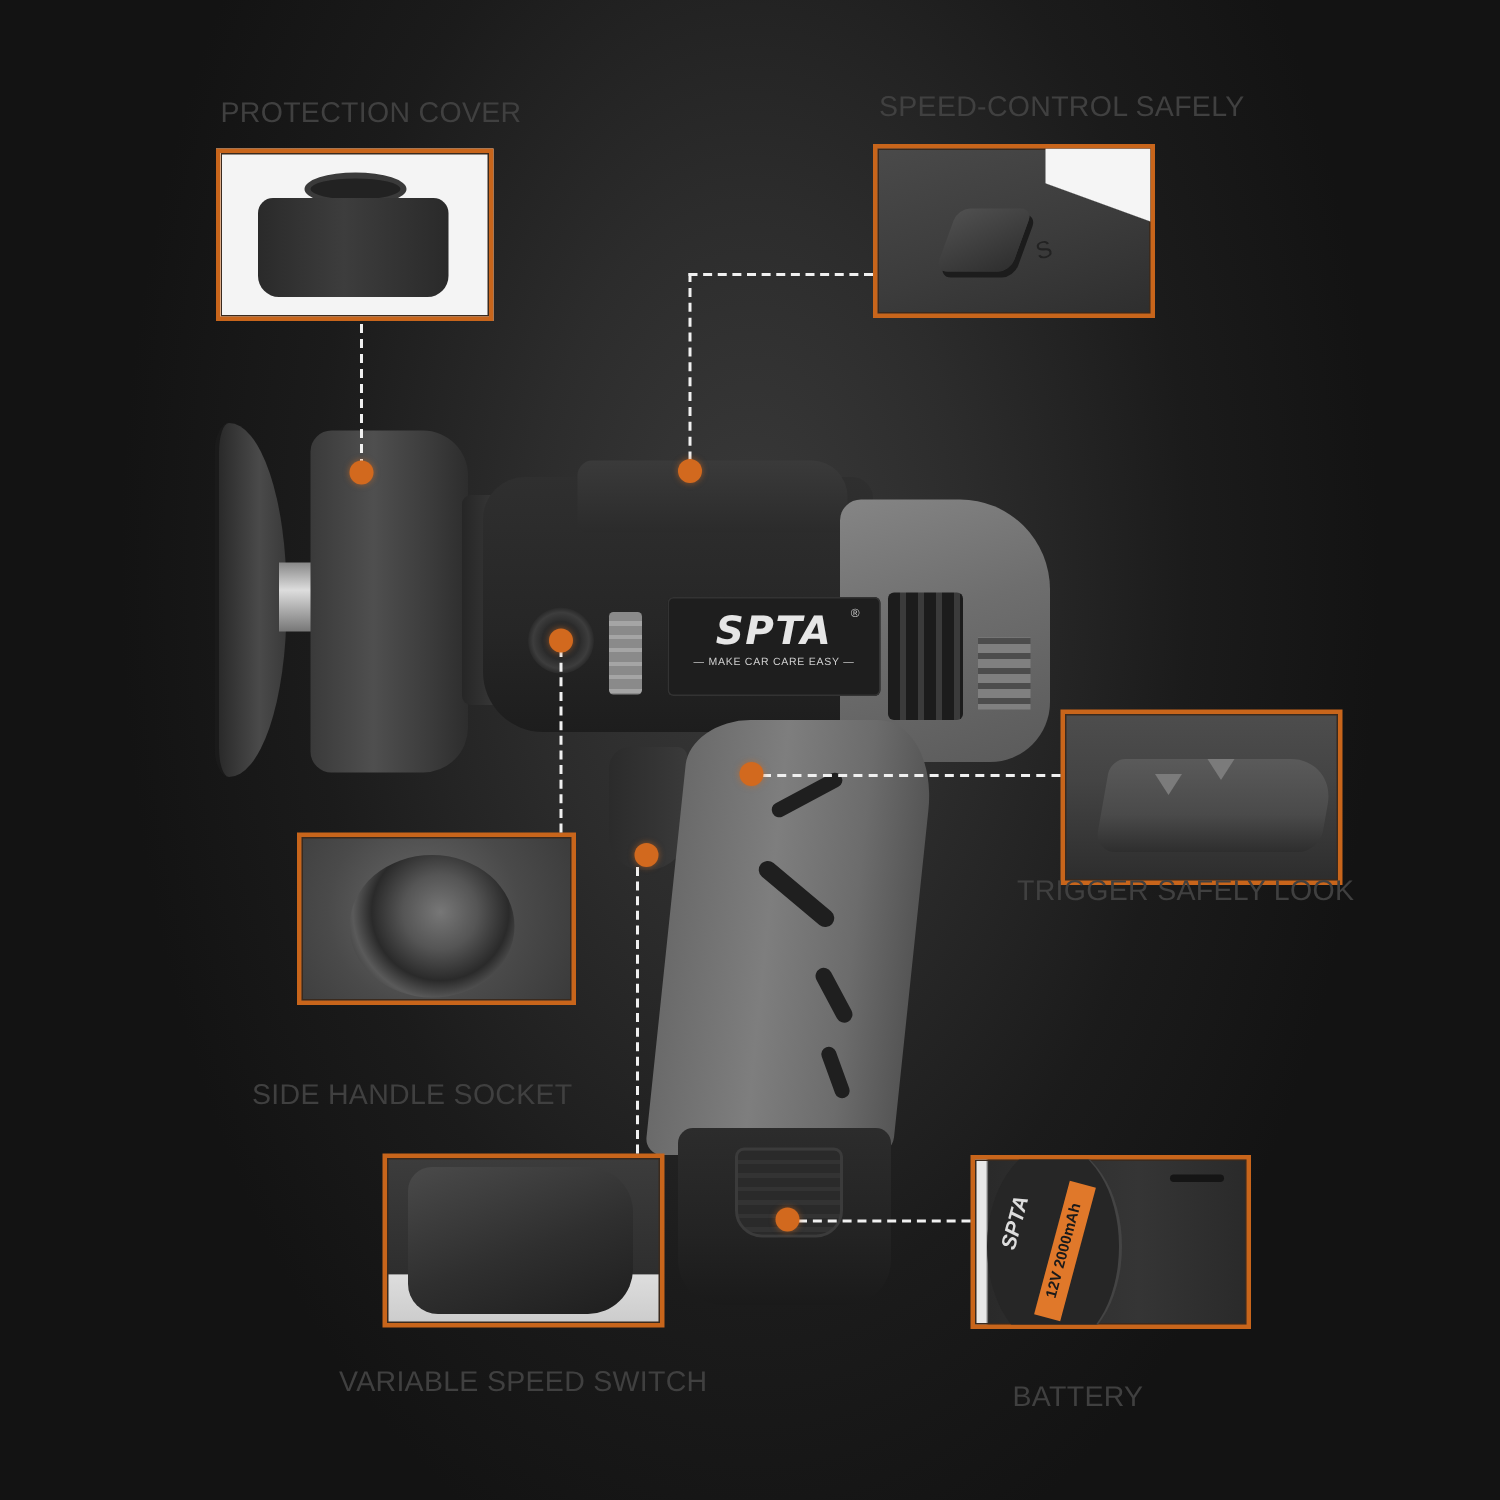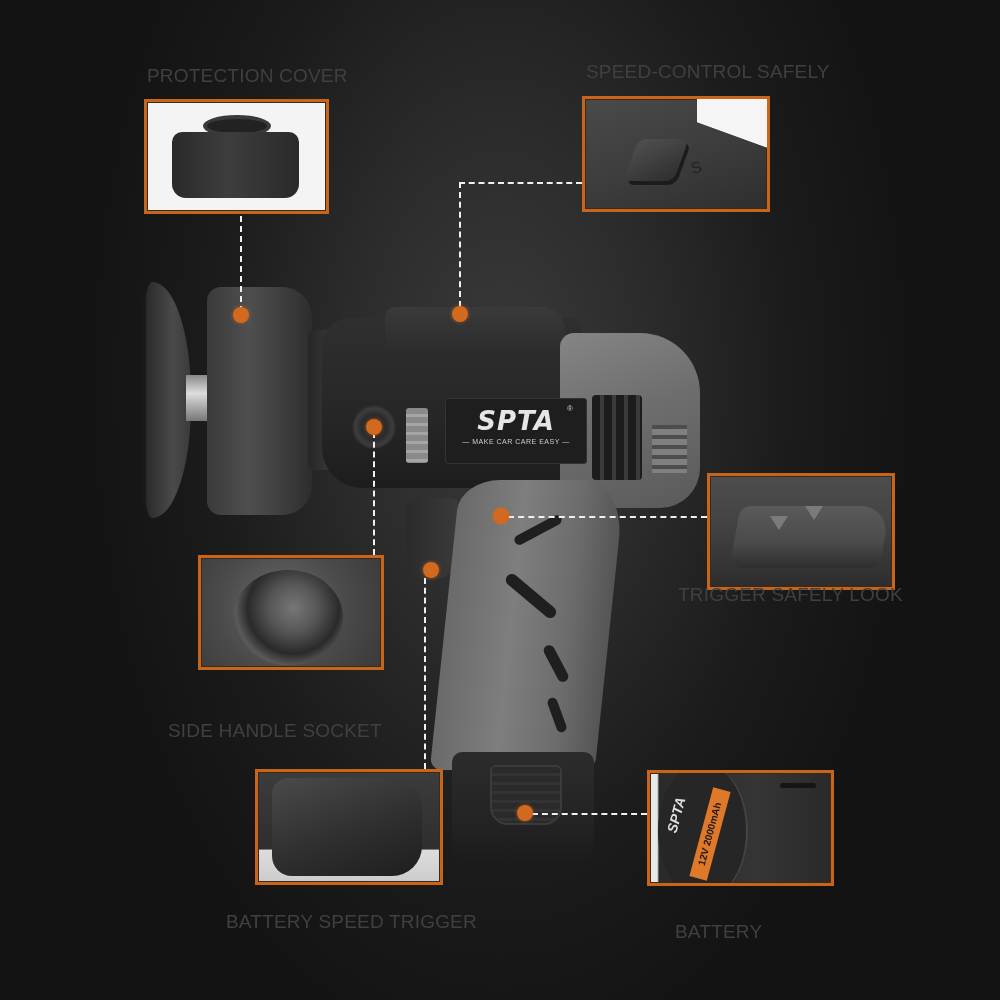--- a/index.html
+++ b/index.html
@@ -137,21 +137,21 @@
   </div>
   <div class="label" style="left:168px;top:698px;margin-top:22px;">SIDE HANDLE SOCKET</div>
   <div class="dash-v" style="left:373px;top:432px;height:123px;"></div>
   <div class="dot" style="left:366px;top:419px;"></div>
 </div>
 
 <div>
   <div class="box ph-var-trigger" style="left:255px;top:769px;width:188px;height:116px;">
     <div style="position:absolute;left:14px;top:6px;width:150px;height:98px;border-radius:16px 30px 30px 20px;background:linear-gradient(160deg,#4a4a4a,#2f2f2f 55%,#1e1e1e);"></div>
   </div>
-  <div class="label" style="left:226px;top:911px;">BATTERY SPEED TRIGGER</div>
+  <div class="label" style="left:226px;top:911px;">VARIABLE SPEED SWITCH</div>
   <div class="dash-v" style="left:424px;top:578px;height:191px;"></div>
   <div class="dot" style="left:423px;top:562px;"></div>
 </div>
 
 <div>
   <div class="box ph-battery" style="left:647px;top:770px;width:187px;height:116px;">
     <div style="position:absolute;left:8px;top:-10px;width:90px;height:136px;border-radius:50%;background:#262626;border-right:2px solid #444;"></div>
     <div style="position:absolute;left:8px;top:34px;font-weight:bold;font-style:italic;font-size:14px;color:#ddd;transform:rotate(-75deg);">SPTA</div>
     <div style="position:absolute;left:14px;top:52px;width:92px;height:18px;background:#e0782a;color:#1a1a1a;font-size:10px;font-weight:bold;text-align:center;line-height:18px;transform:rotate(-75deg);">12V 2000mAh</div>
     <div style="position:absolute;left:130px;top:10px;width:36px;height:5px;border-radius:3px;background:#151515;"></div>

